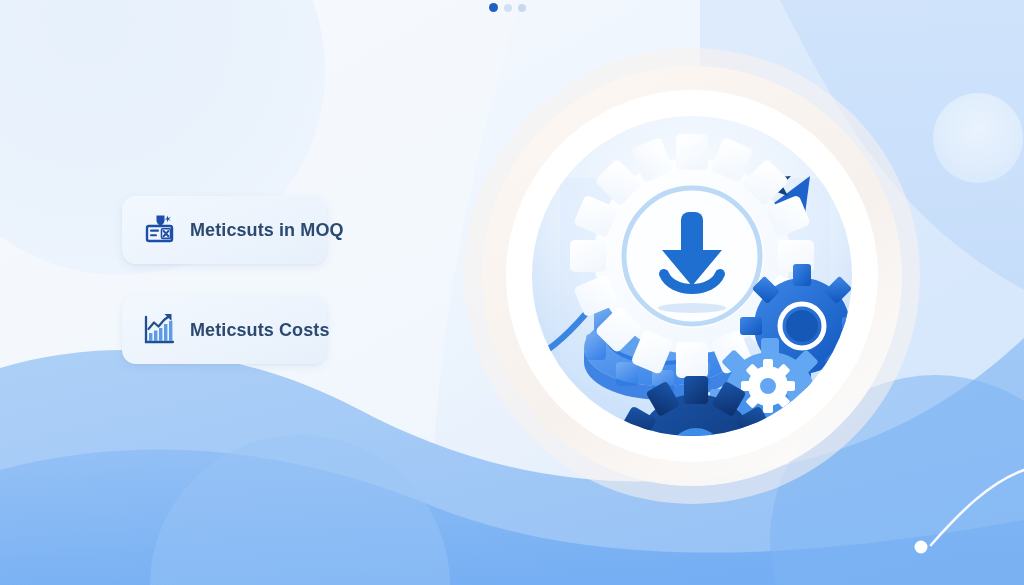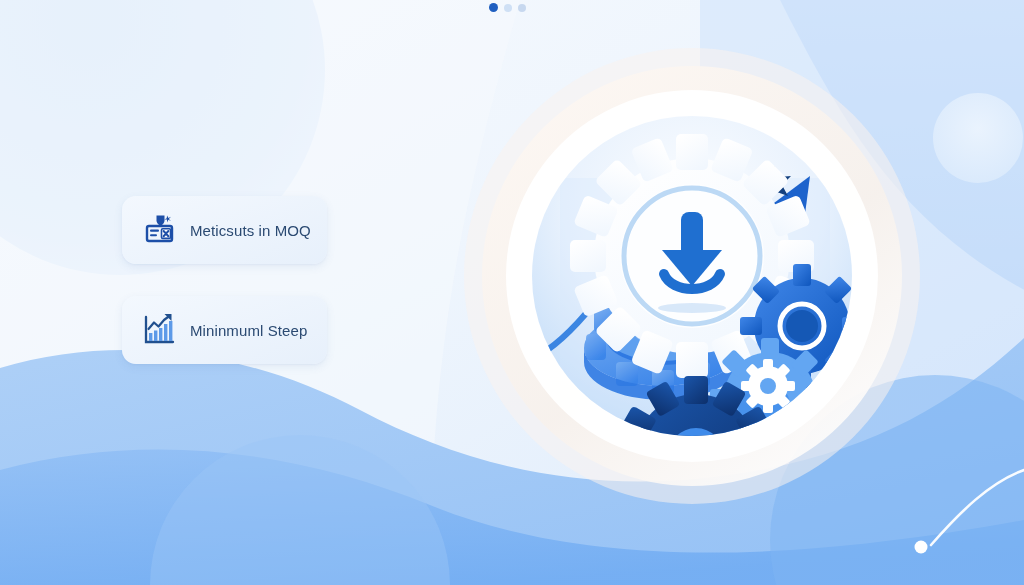--- a/index.html
+++ b/index.html
@@ -72,23 +72,23 @@
   }
   .card-icon {
     width: 42px;
     height: 42px;
     flex: 0 0 42px;
     display: flex;
     align-items: center;
     justify-content: center;
   }
   .card-label {
-    font-size: 15px;
+    font-size: 18px;
     color: #2b4a72;
-    font-weight: 400;
+    font-weight: 700;
     letter-spacing: 0.1px;
     white-space: nowrap;
   }
 
   
   .hero {
     position: absolute;
     left: 474px;
     top: 58px;
     width: 436px;
@@ -185,21 +185,21 @@
           <path d="M7 7 V32 H34" fill="none" stroke="#21508f" stroke-width="2.3" stroke-linecap="round"></path>
           <rect x="10" y="23" width="3.4" height="8" fill="#5d9ae8"></rect>
           <rect x="15" y="20.5" width="3.4" height="10.5" fill="#5d9ae8"></rect>
           <rect x="20" y="18" width="3.4" height="13" fill="#5d9ae8"></rect>
           <rect x="25" y="14" width="3.4" height="17" fill="#5d9ae8"></rect>
           <rect x="30" y="11" width="3.4" height="20" fill="#5d9ae8"></rect>
           <path d="M9.5 19 L15 12.5 L19.5 16.5 L25 10 L31 5.5" fill="none" stroke="#21508f" stroke-width="2.2" stroke-linejoin="round" stroke-linecap="round"></path>
           <path d="M25.5 4 L32.5 4 L32.5 11 Z" fill="#21508f"></path>
         </svg>
       </span>
-      <span class="card-label">Mininmuml Steep</span>
+      <span class="card-label">Meticsuts Costs</span>
     </div>
 
   </div>
 
   <div class="hero">
     <svg width="436" height="436" viewBox="0 0 436 436">
       <defs>
         <radialGradient id="hDisc" cx="0.5" cy="0.28" r="0.82">
           <stop offset="0%" stop-color="#fbfdff"></stop>
           <stop offset="48%" stop-color="#e9f2fd"></stop>

